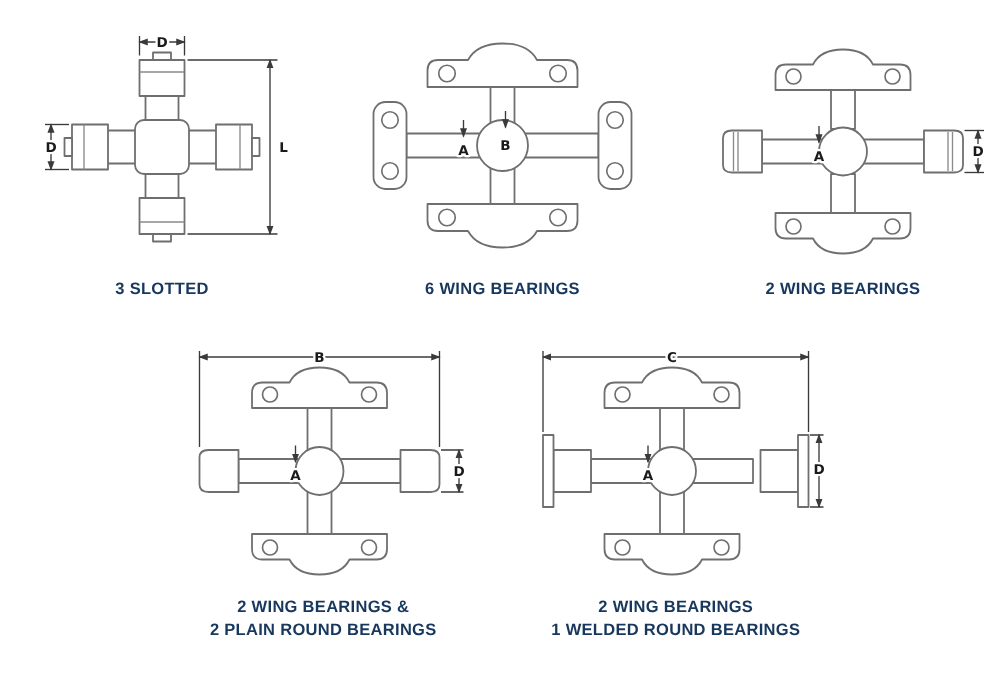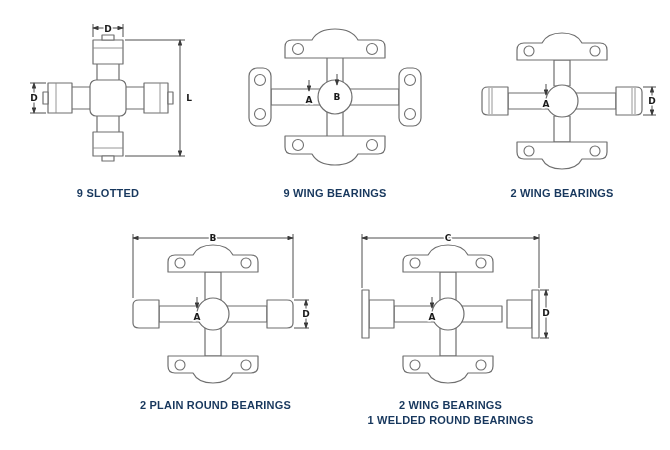--- a/index.html
+++ b/index.html
@@ -89,21 +89,21 @@
         <line class="dim" x1="16" y1="65" x2="16" y2="95" marker-start="url(#arr1)" marker-end="url(#arr1)"></line>
         <text class="dim-label" x="16" y="83">D</text>
 
         <line class="ext" x1="107" y1="22" x2="167" y2="22"></line>
         <line class="ext" x1="107" y1="138" x2="167" y2="138"></line>
         <line class="dim" x1="162" y1="22" x2="162" y2="138" marker-start="url(#arr1)" marker-end="url(#arr1)"></line>
         <text class="dim-label" x="171" y="83">L</text>
       </g>
     </svg>
     <div class="caption">
-      <div>9 SLOTTED</div>
+      <div>3 SLOTTED</div>
     </div>
   </div>
 
   <div class="diagram" id="d2">
     <svg width="200" height="150" viewBox="0 0 200 150">
       <defs>
         <marker id="arr2" viewBox="0 0 8 6" refX="7" refY="3" markerWidth="7" markerHeight="5.5" orient="auto-start-reverse">
           <path d="M0,0 L8,3 L0,6 Z" fill="#3a3a3a"></path>
         </marker>
       </defs>
@@ -135,21 +135,21 @@
         <circle class="hole" cx="175" cy="92" r="5.5"></circle>
       </g>
       <g>
         <line class="dim" x1="74" y1="58" x2="74" y2="69" marker-end="url(#arr2)"></line>
         <text class="dim-label" x="74" y="81">A</text>
         <line class="dim" x1="102" y1="52" x2="102" y2="63" marker-end="url(#arr2)"></line>
         <text class="dim-label" x="102" y="78">B</text>
       </g>
     </svg>
     <div class="caption">
-      <div>9 WING BEARINGS</div>
+      <div>6 WING BEARINGS</div>
     </div>
   </div>
 
   <div class="diagram" id="d3">
     <svg width="200" height="150" viewBox="0 0 200 150">
       <defs>
         <marker id="arr3" viewBox="0 0 8 6" refX="7" refY="3" markerWidth="7" markerHeight="5.5" orient="auto-start-reverse">
           <path d="M0,0 L8,3 L0,6 Z" fill="#3a3a3a"></path>
         </marker>
       </defs>
@@ -233,20 +233,21 @@
         <line class="dim" x1="84" y1="71" x2="84" y2="82" marker-end="url(#arr4)"></line>
         <text class="dim-label" x="84" y="94">A</text>
 
         <line class="ext" x1="181" y1="74" x2="196" y2="74"></line>
         <line class="ext" x1="181" y1="102" x2="196" y2="102"></line>
         <line class="dim" x1="193" y1="74" x2="193" y2="102" marker-start="url(#arr4)" marker-end="url(#arr4)"></line>
         <text class="dim-label" x="193" y="91">D</text>
       </g>
     </svg>
     <div class="caption">
+      <div>2 WING BEARINGS &amp;</div>
       <div>2 PLAIN ROUND BEARINGS</div>
     </div>
   </div>
 
   <div class="diagram" id="d5">
     <svg width="205" height="168" viewBox="0 0 205 168">
       <defs>
         <marker id="arr5" viewBox="0 0 8 6" refX="7" refY="3" markerWidth="7" markerHeight="5.5" orient="auto-start-reverse">
           <path d="M0,0 L8,3 L0,6 Z" fill="#3a3a3a"></path>
         </marker>

